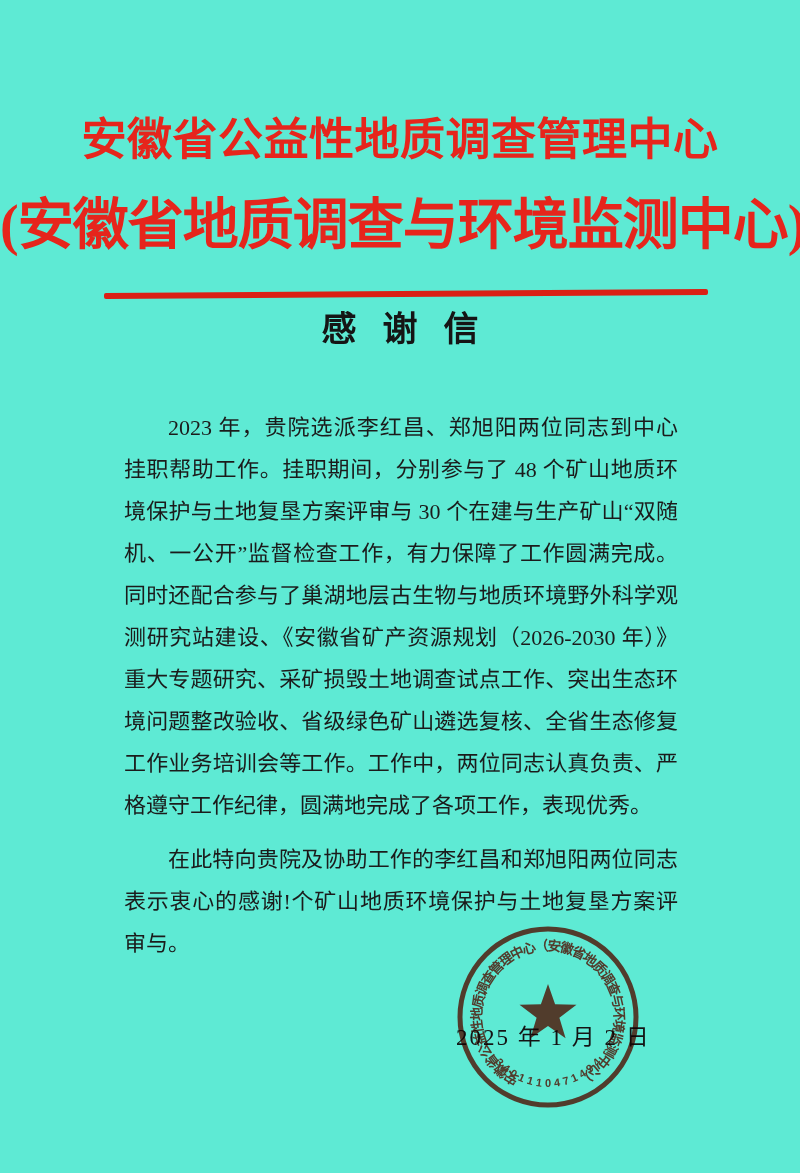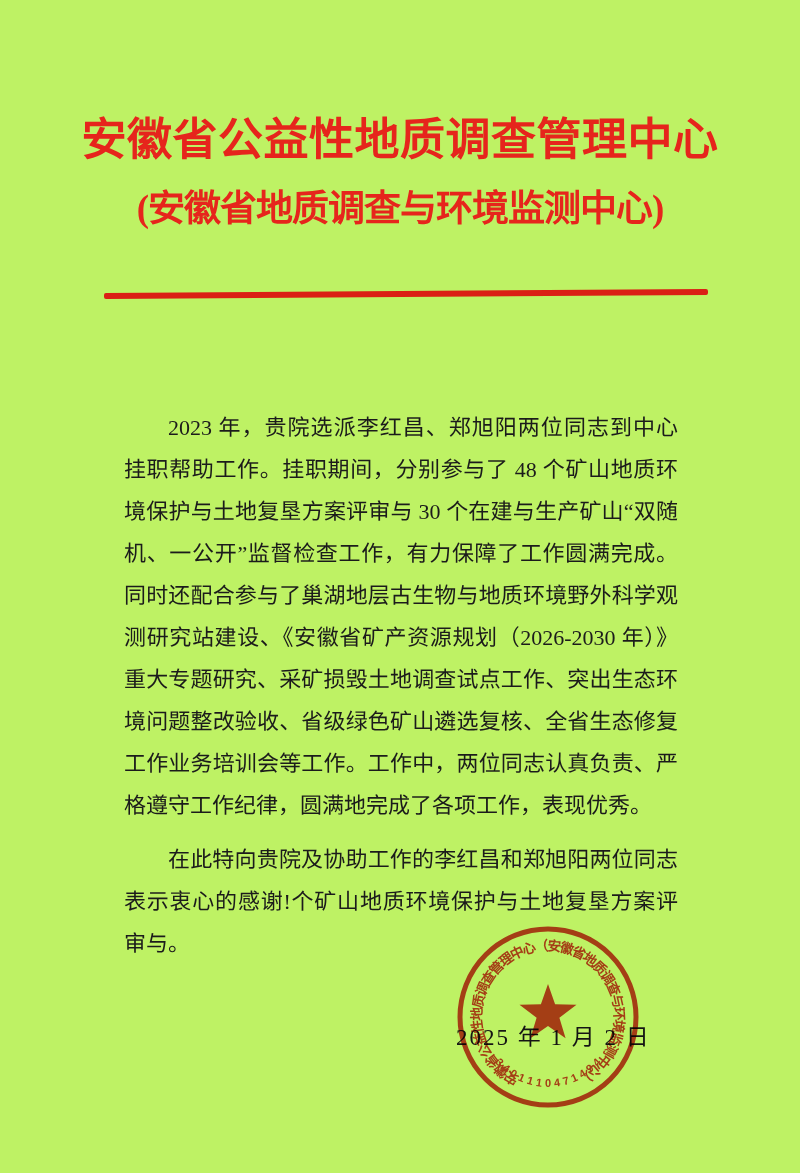--- a/index.html
+++ b/index.html
@@ -1,43 +1,43 @@
 <!DOCTYPE html>
 <html lang="zh-CN"><head>
 <meta charset="utf-8">
 <style>
   html, body { margin: 0; padding: 0; background: #ffffff; }
   .page {
     position: relative;
     width: 800px;
     height: 1173px;
-    background: #bef264;
+    background: #5eead4;
     font-family: "Liberation Serif", serif;
     overflow: hidden;
   }
   .letterhead {
     position: absolute;
     top: 112px;
     left: 0;
     width: 100%;
     text-align: center;
     font-weight: 700;
     color: #e6251c;
   }
   .lh-line1 {
     font-size: 45px;
     line-height: 56px;
     letter-spacing: 0.5px;
     white-space: nowrap;
   }
   .lh-line2 {
-    font-size: 37px;
+    font-size: 56px;
     line-height: 56px;
     letter-spacing: -1px;
-    margin-top: 13px;
+    margin-top: 29px;
     white-space: nowrap;
     font-family: Liberation Serif, serif;
   }
   .red-rule {
     position: absolute;
     top: 291px;
     left: 104px;
     width: 604px;
     height: 6px;
     background: #da2015;
@@ -108,20 +108,21 @@
 
 <div class="page">
 
   <div class="letterhead">
     <div class="lh-line1">安徽省公益性地质调查管理中心</div>
     <div class="lh-line2">(安徽省地质调查与环境监测中心)</div>
   </div>
 
   <div class="red-rule"></div>
 
+  <div class="doc-title">感谢信</div>
 
   <div class="body-text">
     <p>2023 年，贵院选派李红昌、郑旭阳两位同志到中心挂职帮助工作。挂职期间，分别参与了 48 个矿山地质环境保护与土地复垦方案评审与 30 个在建与生产矿山“双随机、一公开”监督检查工作，有力保障了工作圆满完成。同时还配合参与了巢湖地层古生物与地质环境野外科学观测研究站建设、《安徽省矿产资源规划（2026-2030 年）》重大专题研究、采矿损毁土地调查试点工作、突出生态环境问题整改验收、省级绿色矿山遴选复核、全省生态修复工作业务培训会等工作。工作中，两位同志认真负责、严格遵守工作纪律，圆满地完成了各项工作，表现优秀。</p>
     <p>在此特向贵院及协助工作的李红昌和郑旭阳两位同志表示衷心的感谢!个矿山地质环境保护与土地复垦方案评审与。</p>
   </div>
 
   <div class="date-line">2025 年 1 月 2 日</div>
 
   <div class="seal">
     <svg viewBox="0 0 200 200" xmlns="http://www.w3.org/2000/svg">

